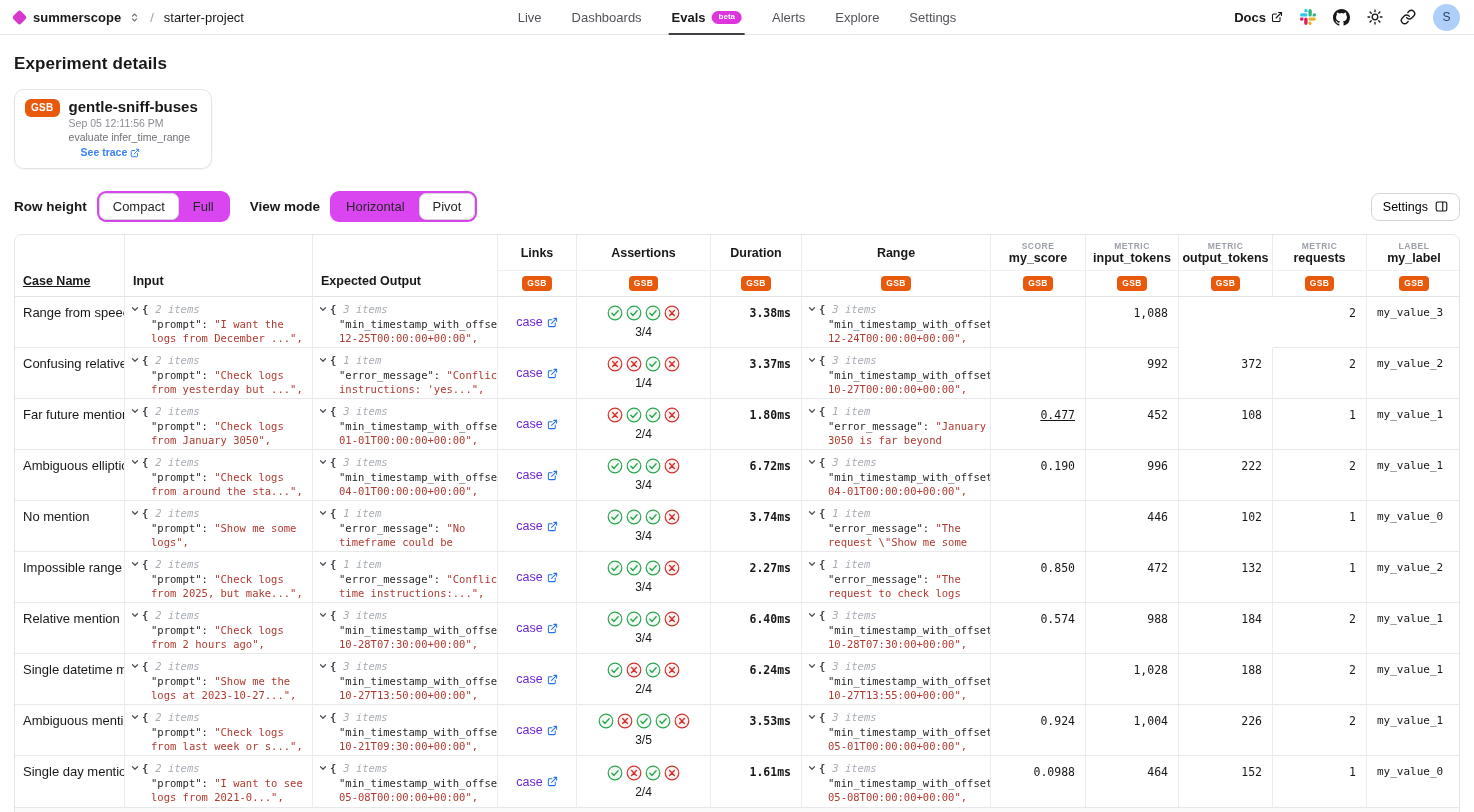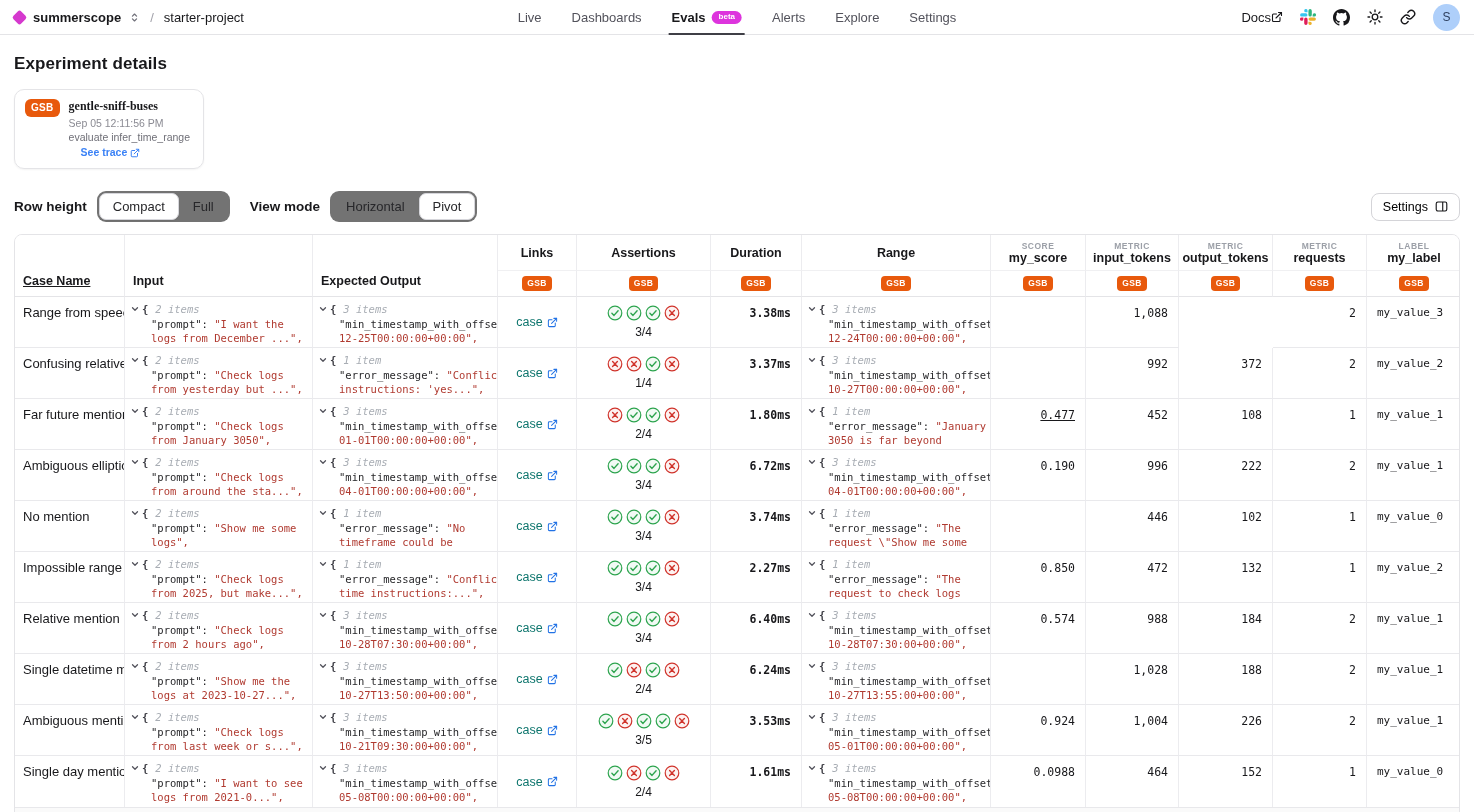--- a/index.html
+++ b/index.html
@@ -17,41 +17,41 @@
   .project-name { font-size:13px; }
   .nav { position:absolute; left:50%; transform:translateX(-50%); height:100%; display:flex; gap:30px; }
   .nav-item { font-size:13px; color:#52525b; display:flex; align-items:center; gap:6px;
     height:100%; position:relative; cursor:pointer; }
   .nav-item.active { color:#18181b; font-weight:600; }
   .nav-item.active::after { content:""; position:absolute; left:-3px; right:-3px; bottom:-1px;
     height:2px; background:#3f3f46; }
   .beta-badge { background:#dd34dd; color:#fff; font-size:8px; font-weight:700;
     padding:2.5px 7px; border-radius:8px; line-height:1; }
   .topbar-right { margin-left:auto; display:flex; align-items:center; gap:17px; }
-  .docs-link { font-size:13px; font-weight:400; display:flex; align-items:center; cursor:pointer; }
+  .docs-link { font-size:13px; font-weight:700; display:flex; align-items:center; gap:5px; cursor:pointer; }
   .tb-icon { display:flex; align-items:center; cursor:pointer; }
   .avatar { width:27px; height:27px; border-radius:50%; background:#aecffa; color:#2d3f5e;
     display:flex; align-items:center; justify-content:center; font-size:12px; font-weight:500; cursor:pointer; }
 
   
   .main { padding:0 14px; }
   .page-title { font-size:17px; font-weight:700; margin:19px 0 15px; letter-spacing:.1px; }
   .exp-card { display:inline-flex; gap:9px; border:1px solid #e4e4e7; border-radius:10px;
     padding:9px 13px 9px 10px; box-shadow:0 1px 2px rgba(0,0,0,.05); margin-bottom:22px; }
   .gsb-badge { background:#e8590c; color:#fff; font-size:10px; font-weight:700; letter-spacing:.3px;
     padding:4px 6px; border-radius:6px; height:fit-content; line-height:1; }
-  .exp-name { font-size:12px; font-weight:600; line-height:15px;font-family:Liberation Serif, serif; }
+  .exp-name { font-size:15px; font-weight:600; line-height:15px; }
   .exp-meta { font-size:10.5px; color:#8b8b93; line-height:13px; margin-top:3px; }
   .exp-task { font-size:10.5px; color:#6f6f77; line-height:13px; margin-top:1px; }
   .trace-link { font-size:10.5px; color:#3b82f6; font-weight:600; line-height:13px; margin-top:2px;
     display:flex; align-items:center; gap:3px; cursor:pointer;padding-left:12px; }
 
   .controls { display:flex; align-items:center; margin-bottom:12px; }
   .ctl-label { font-size:13.5px; font-weight:600; margin-right:10px; }
-  .seg { background:#737373; border-radius:9px; padding:2px; display:flex; margin-right:20px; }
+  .seg { background:#d946ef; border-radius:9px; padding:2px; display:flex; margin-right:20px; }
   .seg-btn { font-size:13px; padding:5px 13px; border-radius:7px; border:1px solid transparent;
     color:#27272a; cursor:pointer; background:transparent; font-family:inherit; }
   .seg-btn.active { background:#fff; border-color:#d6d6db; box-shadow:0 1px 1px rgba(0,0,0,.04); }
   .columns-btn { margin-left:auto; border:1px solid #d4d4d8; border-radius:8px; background:#fff;
     font-size:12.5px; padding:6px 11px; display:flex; align-items:center; gap:7px; cursor:pointer;
     font-family:inherit; }
 
   
   .table-wrap { border:1px solid #e4e4e7; border-radius:8px; overflow:hidden; }
   .tbl { display:grid;
@@ -76,21 +76,21 @@
   .jline { white-space:nowrap; overflow:hidden; }
   .j1 { padding-left:5px; display:flex; align-items:center; gap:2px; }
   .jx { padding-left:26px; }
   .jkey { color:#27272a; }
   .jval { color:#b03a30; }
   .jcount { color:#a8adb4; font-style:italic; margin-left:5px; }
   .jbrace { color:#3f3f46; font-weight:600; }
   .chev { display:flex; cursor:pointer; }
 
   .cell-link { display:flex; align-items:center; justify-content:center; gap:4px; }
-  .case-link { color:#0f766e; font-size:12.5px; cursor:pointer; }
+  .case-link { color:#6d28d9; font-size:12.5px; cursor:pointer; }
   .cell-assert { display:flex; flex-direction:column; align-items:center; justify-content:center; gap:4px; }
   .assert-icons { display:flex; gap:3px; }
   .assert-frac { font-size:12px; color:#18181b; }
   .cell-num { font-family:"DejaVu Sans Mono", monospace; font-size:11.5px; text-align:right;
     padding:9px 10px 0 0; }
   .cell-num.bold { font-weight:700; }
   .cell-label { font-family:"DejaVu Sans Mono", monospace; font-size:11px; padding:9px 0 0 10px; }
   .tbl-footer { height:15px; background:#fafafa; border-top:1px solid #e8e8eb; }
 </style>
 </head>

